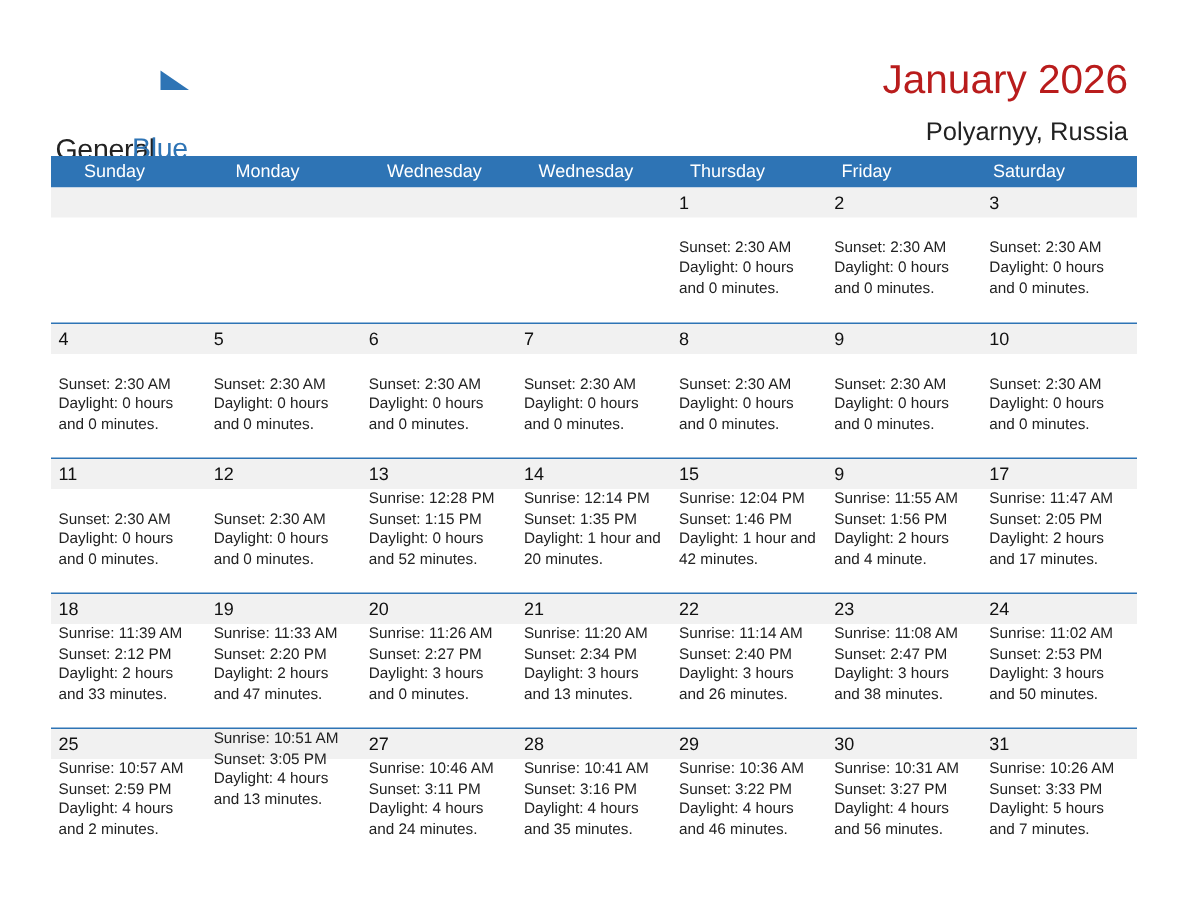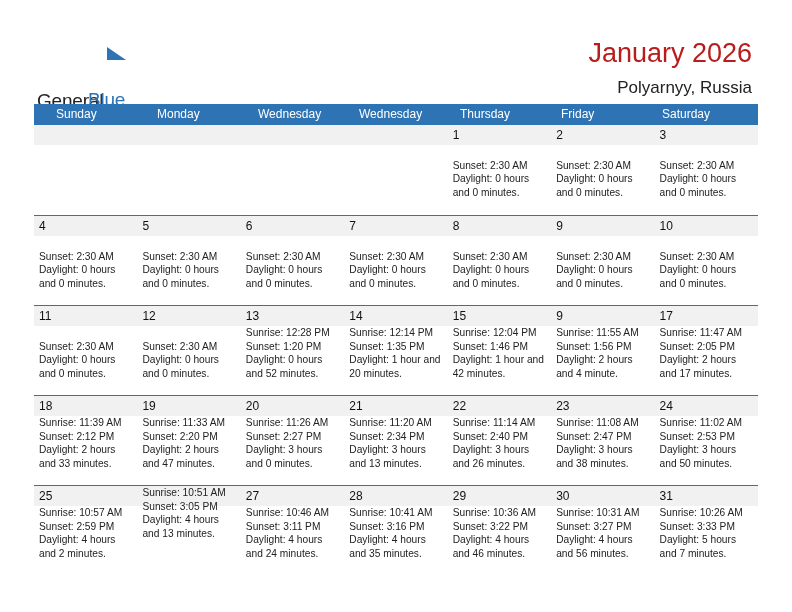--- a/index.html
+++ b/index.html
@@ -185,21 +185,21 @@
               <div></div>
               <div>Sunset: 2:30 AM</div>
               <div>Daylight: 0 hours</div>
               <div>and 0 minutes.</div>
             </div>
           </div>
           <div class="cell">
             <div class="num">13</div>
             <div class="info">
               <div>Sunrise: 12:28 PM</div>
-              <div>Sunset: 1:20 PM</div>
+              <div>Sunset: 1:15 PM</div>
               <div>Daylight: 0 hours</div>
               <div>and 52 minutes.</div>
             </div>
           </div>
           <div class="cell">
             <div class="num">14</div>
             <div class="info">
               <div>Sunrise: 12:14 PM</div>
               <div>Sunset: 1:35 PM</div>
               <div>Daylight: 1 hour and</div>

